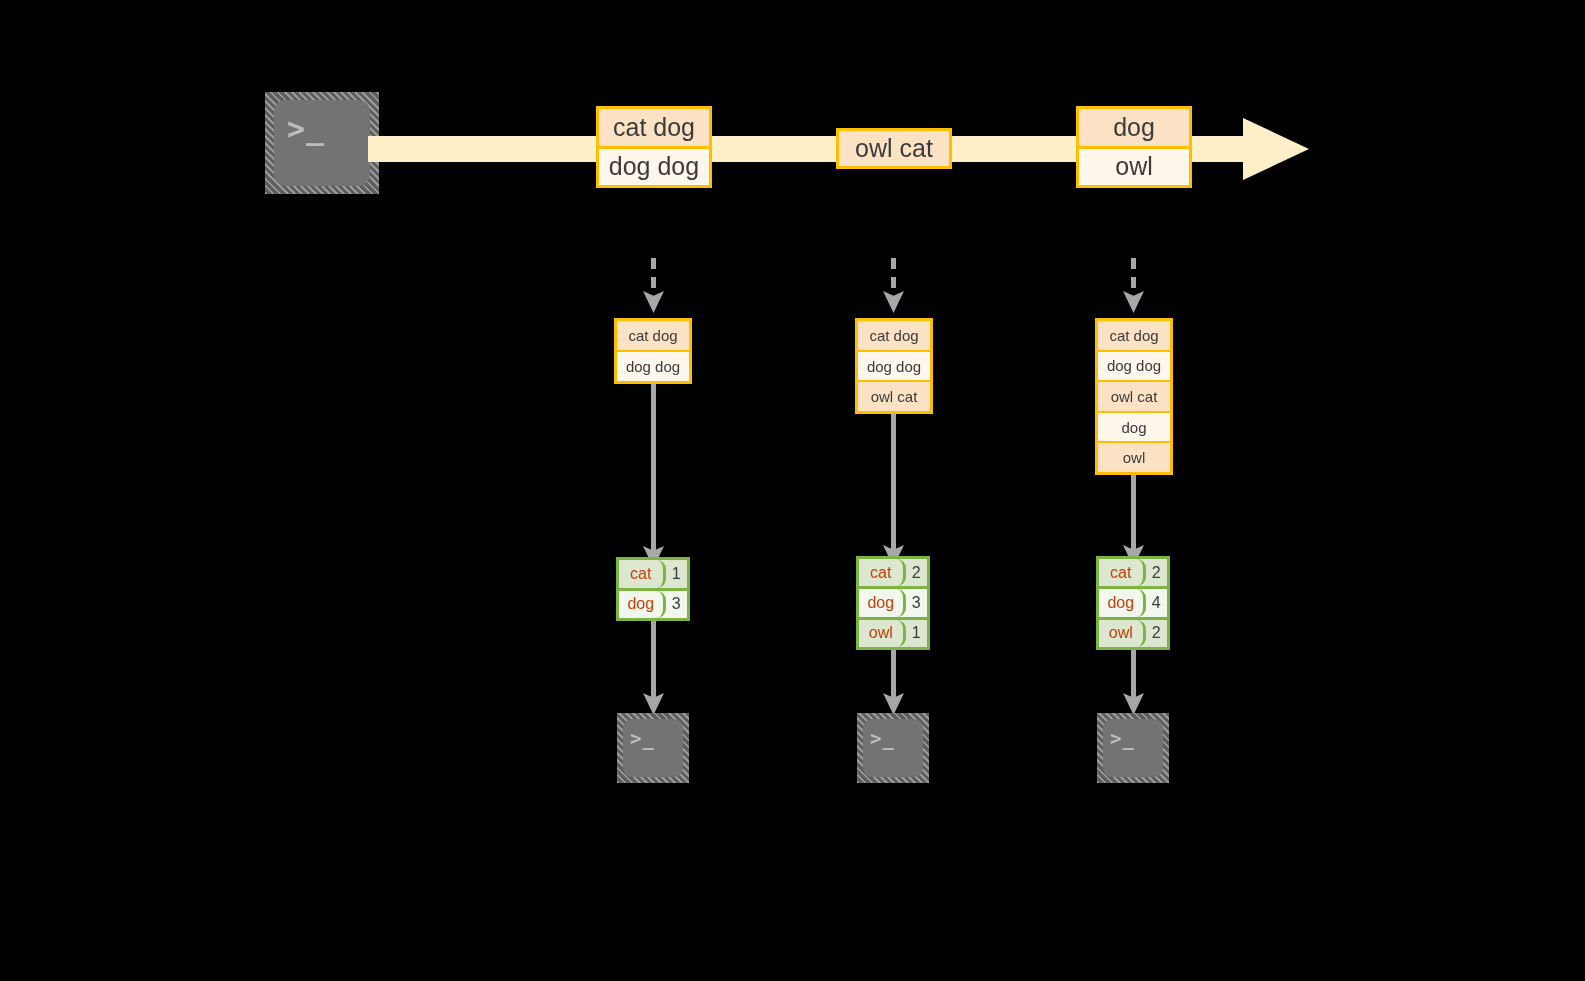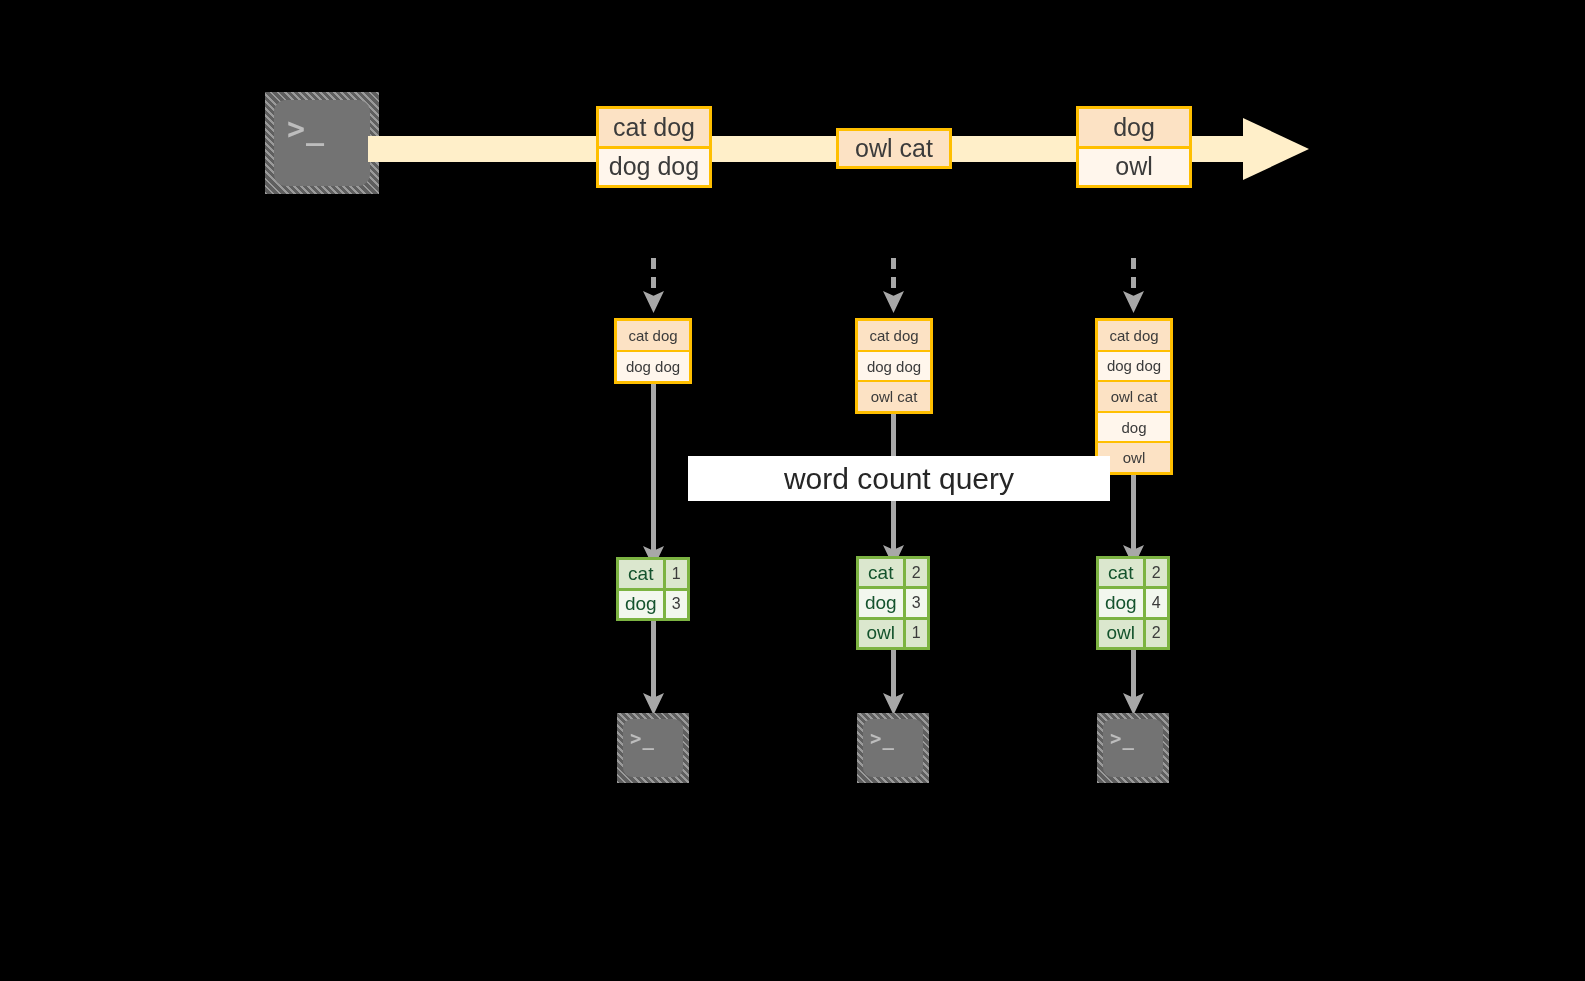--- a/index.html
+++ b/index.html
@@ -118,22 +118,23 @@
     box-sizing: border-box;
   }
   .gbox .grow + .grow { border-top: 3px solid #7CB342; }
   .gbox .grow.shade { background: #DBE7CE; }
   .gbox .gk {
     flex: 0 0 64%;
     display: flex;
     align-items: center;
     justify-content: center;
     border-right: 3px solid #7CB342;
-    font-size: 19px;
-    color: #14532d;
+    font-size: 16px;
+    color: #c2410c;
+    border-radius: 9px;
   }
   .gbox .gv {
     flex: 1 1 auto;
     display: flex;
     align-items: center;
     justify-content: center;
     font-size: 16px;
     color: #3b3b3b;
   }
   .gbox.g1 { left: 616px; top: 557px; width: 74px; height: 64px; }
@@ -234,23 +235,20 @@
 
   <div class="vline" style="left:651px; top:384px; height:188px;"></div>
   <div class="vhead" style="left:643px; top:546px;"></div>
 
   <div class="vline" style="left:891px; top:414px; height:158px;"></div>
   <div class="vhead" style="left:883px; top:545px;"></div>
 
   <div class="vline" style="left:1131px; top:475px; height:97px;"></div>
   <div class="vhead" style="left:1123px; top:545px;"></div>
 
-  <div class="query-band">
-    <span class="qlabel">word count query</span>
-  </div>
 
   <div class="gbox g1">
     <div class="grow shade">
       <div class="gk">cat</div>
       <div class="gv">1</div>
     </div>
     <div class="grow">
       <div class="gk">dog</div>
       <div class="gv">3</div>
     </div>

